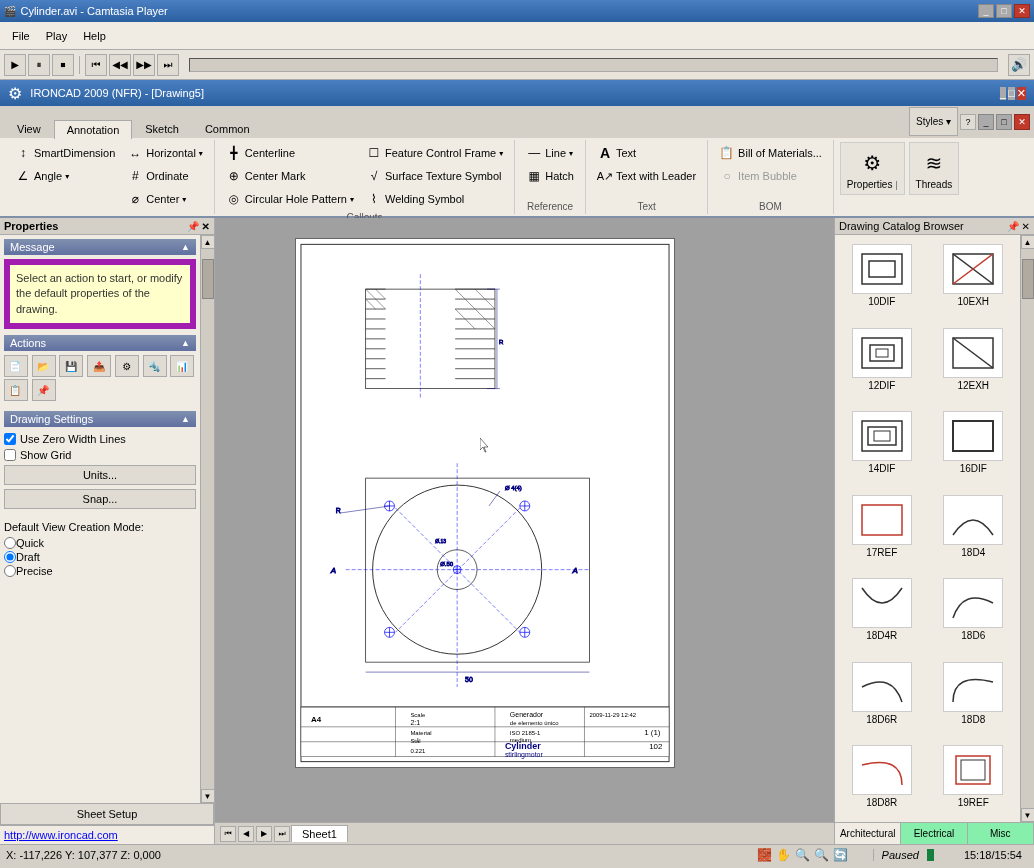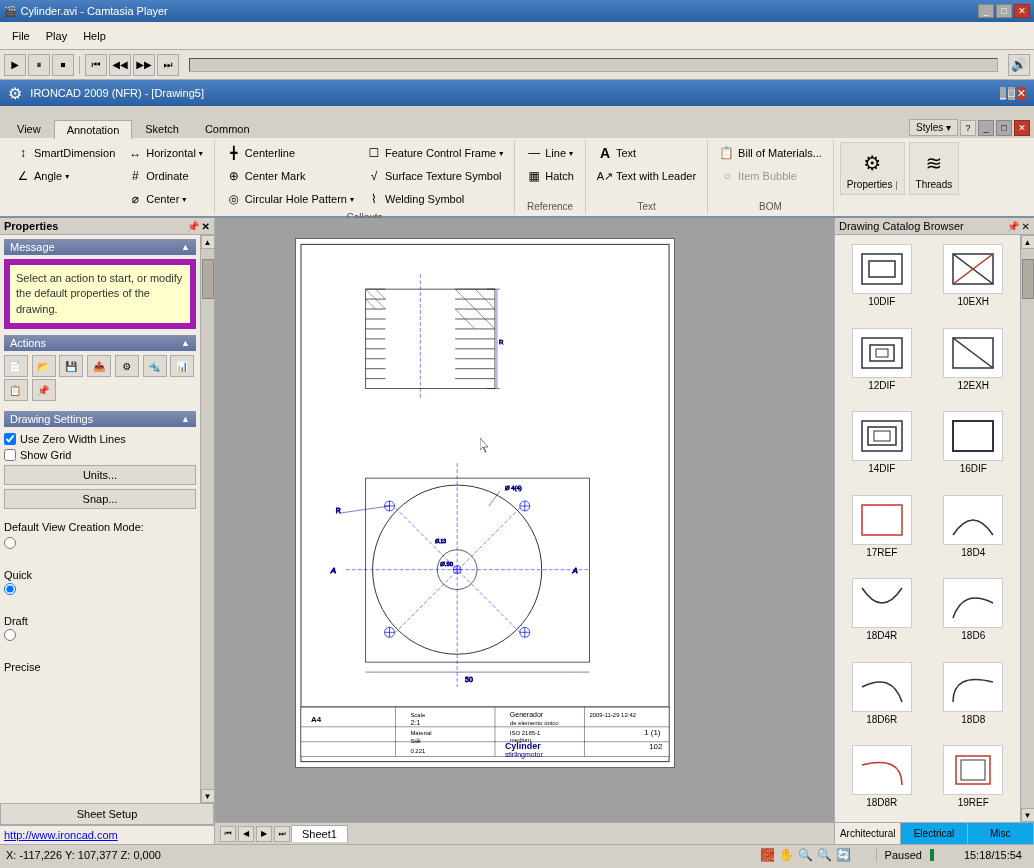--- a/index.html
+++ b/index.html
@@ -55,50 +55,50 @@
     .props-section-header { background: linear-gradient(to bottom, #8090b0, #6070a0); color: white; padding: 2px 6px; font-size: 11px; display: flex; align-items: center; justify-content: space-between; cursor: pointer; }
     .props-section-arrow { font-size: 9px; }
     .props-message { background: #ffffcc; border: 6px solid #a21caf; padding: 6px; font-size: 11px; line-height: 1.4; color: #333; margin: 4px 0; }
     .props-actions-grid { display: grid; grid-template-columns: repeat(7, 1fr); gap: 2px; padding: 4px 0; }
     .action-btn { width: 24px; height: 22px; background: #e0dcd4; border: 1px solid #aaa; display: flex; align-items: center; justify-content: center; font-size: 10px; cursor: pointer; }
     .drawing-settings { padding: 4px 0; }
     .checkbox-row { display: flex; align-items: center; gap: 4px; padding: 2px 0; font-size: 11px; }
     .checkbox-row input[type=checkbox] { width: 12px; height: 12px; }
     .settings-btn { width: 100%; padding: 3px; background: #e0dcd4; border: 1px solid #aaa; font-size: 11px; cursor: pointer; margin: 2px 0; text-align: center; }
     .view-mode-label { font-size: 11px; margin-bottom: 3px; }
-    .radio-row { display: flex; align-items: flex-start; gap: 20px; padding: 1px 0; font-size: 11px; flex-direction: column; }
+    .radio-row { display: flex; align-items: flex-start; gap: 0; padding: 1px 0; font-size: 11px; }
     .radio-row input[type=radio] { width: 12px; height: 12px; }
     .sheet-setup-btn { margin: 4px; padding: 4px; background: #e0dcd4; border: 1px solid #aaa; font-size: 11px; cursor: pointer; text-align: center; }
     #ironcad-link { padding: 3px 4px; font-size: 11px; color: blue; text-decoration: underline; cursor: pointer; border-top: 1px solid #aaa; }
 
     
     #canvas-area { flex: 1; background: #a0a0a0; overflow: hidden; position: relative; display: flex; flex-direction: column; }
     #canvas-scroll { flex: 1; overflow: hidden; position: relative; background: #a0a0a0; }
     #drawing-canvas { width: 380px; height: 530px; background: white; position: absolute; top: 20px; left: 80px; border: 1px solid #666; }
     #sheet-tabs { height: 22px; background: #d4d0c8; display: flex; align-items: center; padding: 0 4px; border-top: 1px solid #aaa; }
     .sheet-nav-btn { width: 16px; height: 16px; background: #e0dcd4; border: 1px solid #aaa; display: flex; align-items: center; justify-content: center; font-size: 8px; cursor: pointer; margin: 0 1px; }
     .sheet-tab { padding: 2px 10px; background: #f0ece4; border: 1px solid #aaa; border-bottom: none; font-size: 11px; cursor: pointer; }
     .sheet-tab.active { background: white; }
 
     
     #right-panel { width: 200px; background: #f0ece4; border-left: 1px solid #aaa; display: flex; flex-direction: column; }
     #catalog-header { background: #d4d0c8; padding: 2px 4px; display: flex; align-items: center; justify-content: space-between; border-bottom: 1px solid #aaa; font-size: 11px; font-weight: normal; }
     #catalog-content { flex: 1; overflow-y: auto; padding: 4px; display: grid; grid-template-columns: 1fr 1fr; gap: 6px; }
     .catalog-item { display: flex; flex-direction: column; align-items: center; gap: 2px; padding: 4px; cursor: pointer; border: 1px solid transparent; }
     .catalog-icon { width: 60px; height: 50px; border: 1px solid #ccc; background: white; display: flex; align-items: center; justify-content: center; }
     .catalog-label { font-size: 10px; text-align: center; }
-    #catalog-tabs { height: 22px; background: #0ea5e9; display: flex; border-top: 1px solid #aaa; }
+    #catalog-tabs { height: 22px; background: #86efac; display: flex; border-top: 1px solid #aaa; }
     .catalog-tab { flex: 1; display: flex; align-items: center; justify-content: center; font-size: 10px; cursor: pointer; border-right: 1px solid #aaa; padding: 2px; }
     .catalog-tab.active { background: #f0ece4; }
 
     
     #status-bar { height: 20px; background: #d4d0c8; border-top: 1px solid #aaa; display: flex; align-items: center; padding: 0 6px; font-size: 11px; gap: 24px; }
     #status-coords { flex: 1; }
     #status-icons { display: flex; gap: 4px; align-items: center; }
-    #status-state { padding: 0 8px; border-left: 1px solid #aaa; border-right: 4px solid #15803d; }
+    #status-state { padding: 0 8px; border-left: 1px solid #aaa; border-right: 7px solid #15803d; font-style: italic; }
     #status-time { padding: 0 6px; }
 
     
     .v-scrollbar { width: 14px; background: #d4d0c8; border-left: 1px solid #aaa; display: flex; flex-direction: column; align-items: center; }
     .scrollbar-btn { width: 14px; height: 14px; background: #e0dcd4; border: 1px solid #aaa; display: flex; align-items: center; justify-content: center; font-size: 8px; cursor: pointer; }
     .scrollbar-track { flex: 1; background: #d0ccc4; width: 14px; position: relative; }
     .scrollbar-thumb { width: 12px; height: 40px; background: #b0aaa0; border: 1px solid #888; position: absolute; top: 10px; left: 1px; }
 
     
     #drawing-svg { width: 100%; height: 100%; }
@@ -151,21 +151,21 @@
   </div>
 </div>
 
 <div id="ribbon-tabs">
   <div class="ribbon-tab">View</div>
   <div class="ribbon-tab active">Annotation</div>
   <div class="ribbon-tab">Sketch</div>
   <div class="ribbon-tab">Common</div>
   <div style="flex:1;"></div>
   <div style="display:flex;align-items:center;gap:2px;padding-bottom:2px;">
-    <span style="font-size:10px;padding:2px 6px;cursor:pointer;border:1px solid #aaa;background:#e0dcd4;">Styles ▾</span>
+    <span style="font-size:10px;padding:8px 6px;cursor:pointer;border:1px solid #aaa;background:#e0dcd4;">Styles ▾</span>
     <div style="width:16px;height:16px;background:#e0dcd4;border:1px solid #aaa;display:flex;align-items:center;justify-content:center;font-size:9px;cursor:pointer;">?</div>
     <div style="width:16px;height:16px;background:#aaa;border:1px solid #888;display:flex;align-items:center;justify-content:center;font-size:9px;cursor:pointer;">_</div>
     <div style="width:16px;height:16px;background:#aaa;border:1px solid #888;display:flex;align-items:center;justify-content:center;font-size:9px;cursor:pointer;">□</div>
     <div style="width:16px;height:16px;background:#c0392b;border:1px solid #922b21;display:flex;align-items:center;justify-content:center;font-size:9px;cursor:pointer;color:white;">✕</div>
   </div>
 </div>
 
 <div id="ribbon">
 
   <div class="ribbon-group">

